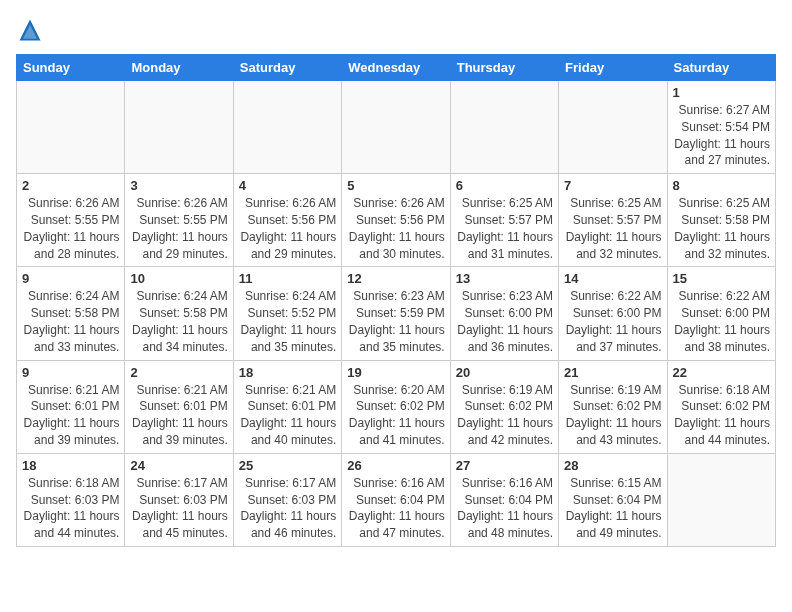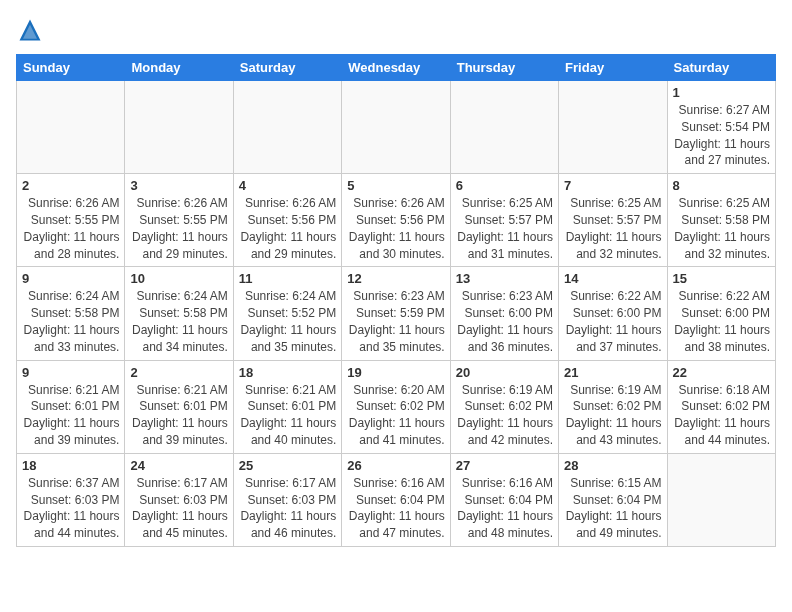--- a/index.html
+++ b/index.html
@@ -258,21 +258,21 @@
         <td>
           <div class="day-number">22</div>
           <div class="day-info">Sunrise: 6:18 AM
 Sunset: 6:02 PM
 Daylight: 11 hours and 44 minutes.</div>
         </td>
       </tr>
       <tr>
         <td>
           <div class="day-number">18</div>
-          <div class="day-info">Sunrise: 6:37 AM
+          <div class="day-info">Sunrise: 6:18 AM
 Sunset: 6:03 PM
 Daylight: 11 hours and 44 minutes.</div>
         </td>
         <td>
           <div class="day-number">24</div>
           <div class="day-info">Sunrise: 6:17 AM
 Sunset: 6:03 PM
 Daylight: 11 hours and 45 minutes.</div>
         </td>
         <td>

